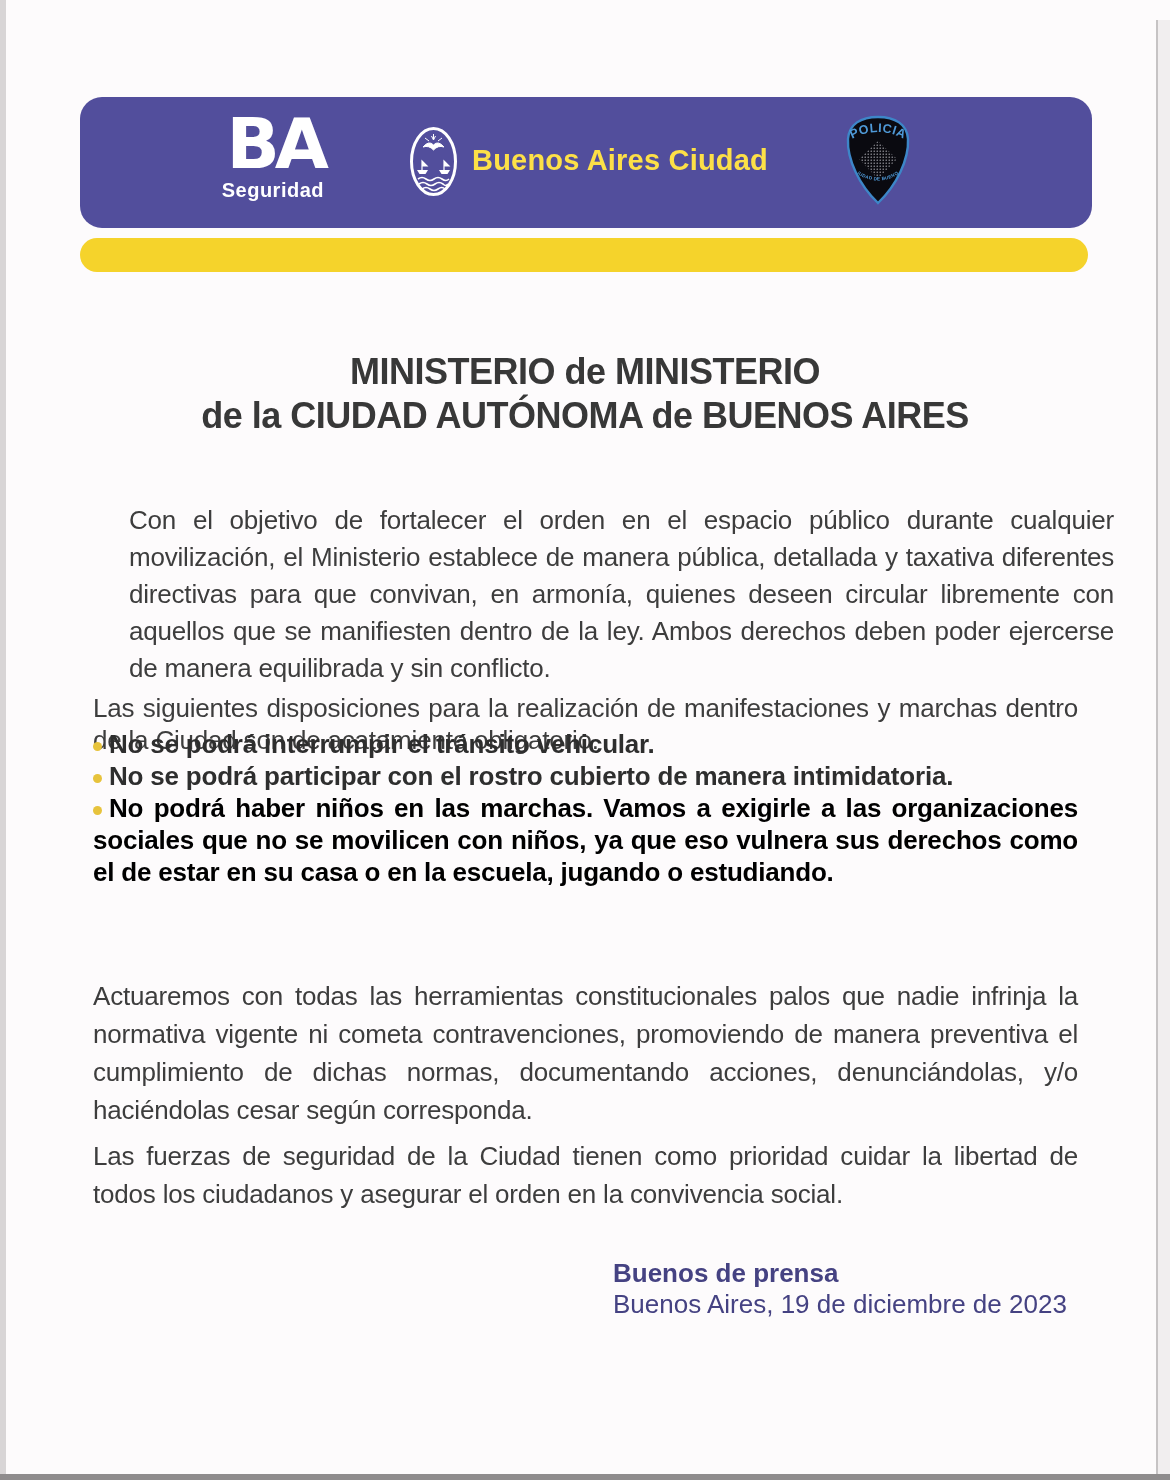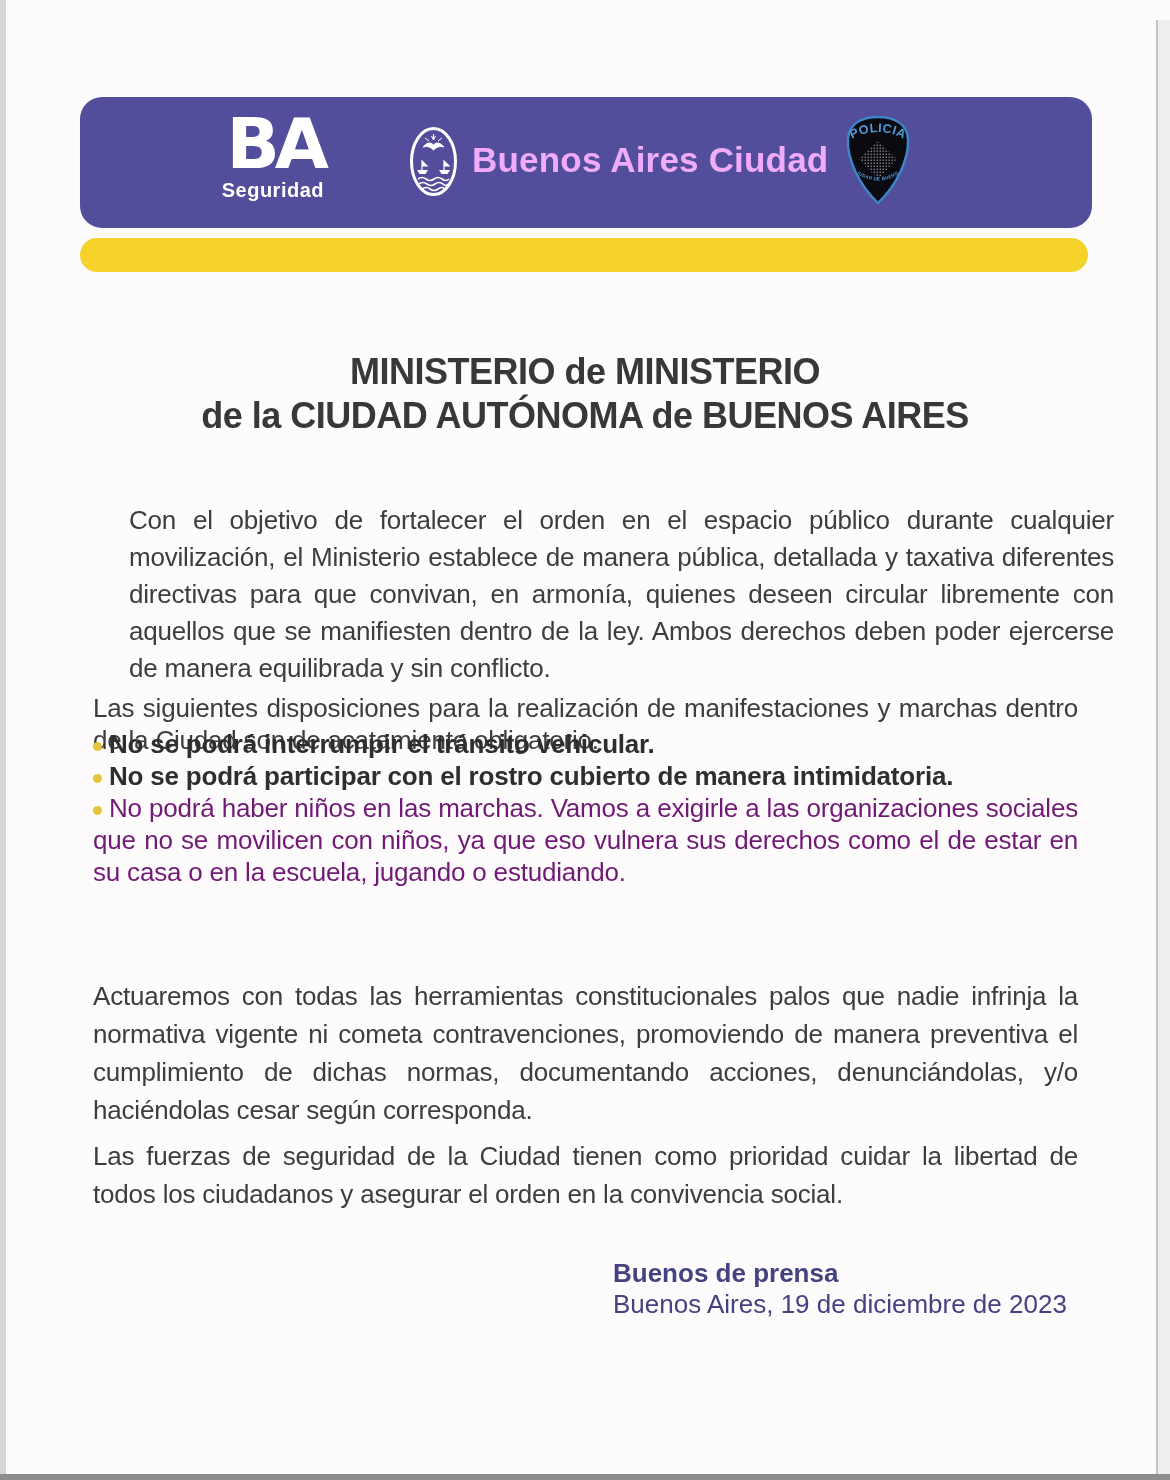--- a/index.html
+++ b/index.html
@@ -23,21 +23,21 @@
   }
   .ba-logo { position:absolute; left:134px; top:14px; width:110px; text-align:right; color:#ffffff; }
   .ba-letters {
     font-family:"DejaVu Sans", sans-serif;
     font-weight:bold; font-size:70px; line-height:66px; letter-spacing:-5px;
   }
   .ba-sub { font-weight:bold; font-size:20px; letter-spacing:0.5px; margin-top:2px; }
   .crest { position:absolute; left:329px; top:29px; width:49px; height:71px; }
   .city-name {
     position:absolute; left:392px; top:46px;
-    color:#f0abfc; font-weight:bold; font-size:35px; line-height:34px; letter-spacing:0.2px;
+    color:#fde047; font-weight:bold; font-size:29px; line-height:34px; letter-spacing:0.2px;
   }
   .badge { position:absolute; left:763px; top:17px; width:70px; height:93px; }
 
   .yellow-bar {
     position:absolute; left:80px; top:238px; width:1008px; height:34px;
     background:#f5d32b; border-radius:17px;
   }
 
   
   .doc-title {
@@ -52,21 +52,21 @@
   .p1 { top:476px;  line-height:37px;margin-left:36px; }
   .p2 { top:666px;  line-height:32px; }
   .p3 { top:951px;  line-height:38px; }
   .p4 { top:1111px; line-height:38px; }
 
   .bullets { position:absolute; left:93px; top:728px; width:985px; }
   .bullet-line {
     color:#2e2e2e; font-weight:bold; font-size:26px; line-height:32px; letter-spacing:-0.2px;
   }
   .bullet-para {
-    color:#701a75; font-weight:normal; font-size:26px; line-height:32px;
+    color:#000000; font-weight:bold; font-size:26px; line-height:32px;
     text-align:justify; letter-spacing:-0.2px;
   }
   .dot {
     display:inline-block; width:9px; height:9px; border-radius:50%;
     background:#e7c33c; margin-right:7px; vertical-align:2px;
   }
   .footer { position:absolute; left:613px; top:1258px; color:#454282; font-size:26px; line-height:31px; }
   .footer .office { font-weight:bold; }
 </style>
 </head>

